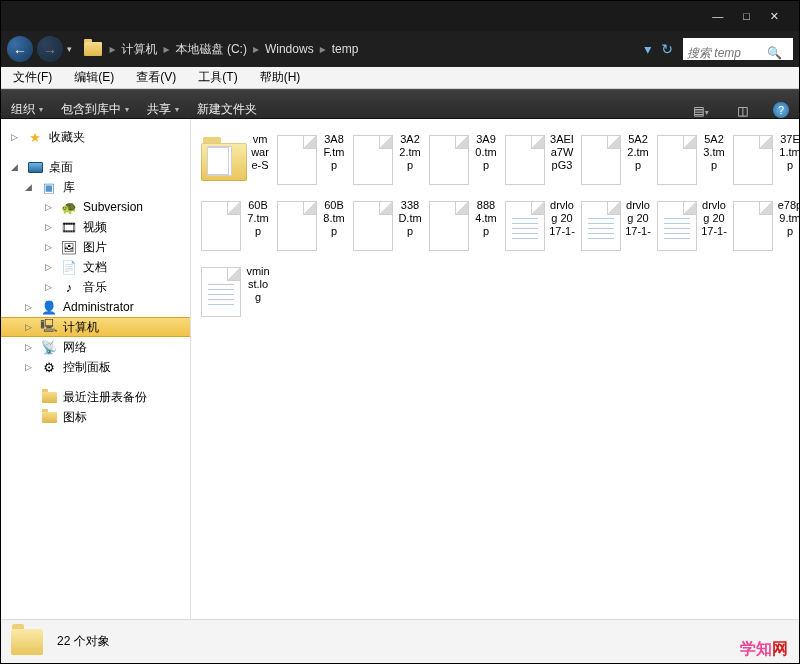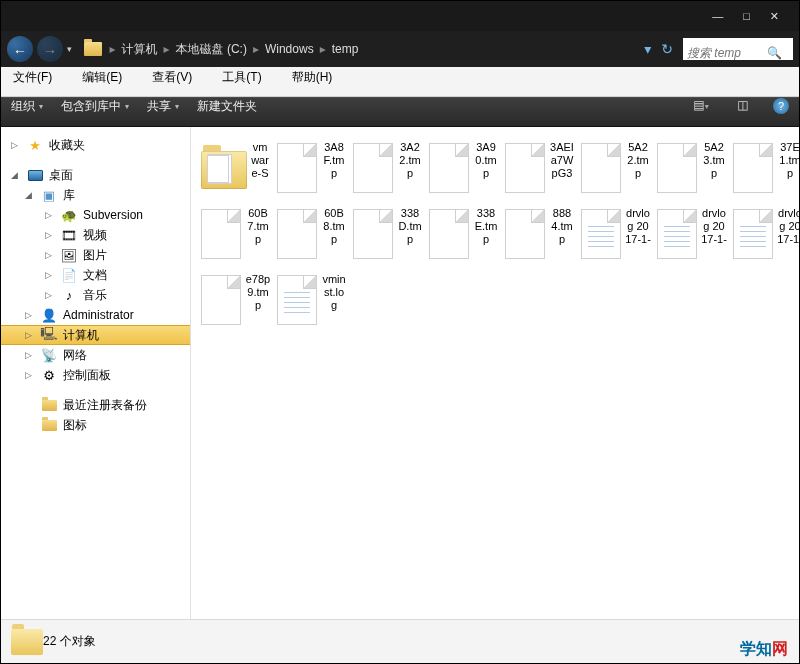--- a/index.html
+++ b/index.html
@@ -16,24 +16,24 @@
 .folder-mini::before { content: ""; position: absolute; top: -3px; left: 0; width: 8px; height: 3px; background: #e8c96f; border-radius: 1px 1px 0 0; }
 .crumbs { display: flex; align-items: center; gap: 6px; color: #ddd; font-size: 12px; flex: 1; }
 .crumbs .sep { color: #888; }
 .crumbs .seg { cursor: default; }
 .nav-right { display: flex; align-items: center; gap: 10px; margin-left: 6px; }
 .refresh-ic { color: #6fb7e6; font-size: 14px; cursor: default; }
 .search { display: flex; align-items: flex-end; background: #fff; height: 22px; width: 110px; padding: 0 4px; }
 .search input { border: none; outline: none; font-size: 12px; width: 80px; font-style: italic; color: #666; background: transparent; }
 .search .mag { color: #3a6ea5; font-size: 12px; }
 
-.menubar { height: 30px; background: #f4f4f4; border-bottom: 1px solid #d0d0d0; display: flex; align-items: flex-start; padding: 0 6px; gap: 18px; font-size: 12px; }
+.menubar { height: 22px; background: #f4f4f4; border-bottom: 1px solid #d0d0d0; display: flex; align-items: center; padding: 0 6px; gap: 10px; font-size: 12px; }
 .menubar .mitm { padding: 2px 6px; cursor: default; }
 
-.toolbar { height: 30px; background: linear-gradient(#3d3d3d, #2a2a2a); border-top: 1px solid #4a4a4a; border-bottom: 1px solid #111; display: flex; align-items: flex-start; padding: 0 10px; gap: 18px; color: #eee; font-size: 12px; }
+.toolbar { height: 30px; background: linear-gradient(#3d3d3d, #2a2a2a); border-top: 1px solid #4a4a4a; border-bottom: 1px solid #111; display: flex; align-items: flex-end; padding: 0 10px; gap: 18px; color: #eee; font-size: 12px; }
 .toolbar .titm { display: flex; align-items: center; gap: 4px; cursor: default; }
 .toolbar .dd { font-size: 8px; opacity: .7; }
 .toolbar .spacer { flex: 1; }
 .toolbar .ticon { width: 24px; text-align: center; cursor: default; opacity: .85; }
 .helpq { width: 16px; height: 16px; border-radius: 50%; background: radial-gradient(#6fb7e6, #2a6aa0); color: #fff; font-size: 11px; display: flex; align-items: center; justify-content: center; }
 
 .body { flex: 1; display: flex; min-height: 0; background: #fff; }
 .sidebar { width: 190px; background: #fff; border-right: 1px solid #e0e0e0; padding: 8px 0; font-size: 12px; overflow: hidden; }
 .tree-row { display: flex; align-items: center; height: 20px; padding-left: 10px; gap: 6px; cursor: default; white-space: nowrap; }
 .tree-row.sel { background: linear-gradient(#f8da7a, #f0c24a); border: 1px solid #d9a326; border-left: none; border-right: none; }
@@ -54,26 +54,26 @@
 .item { display: flex; flex-direction: row; align-items: flex-start; gap: 4px; cursor: default; }
 .item .thumb { width: 44px; height: 54px; }
 .item .lbl { font-size: 11px; text-align: center; word-break: break-all; line-height: 1.2; max-height: 40px; overflow: hidden; }
 .folder-lg { width: 46px; height: 38px; margin-top: 10px; background: linear-gradient(#fae9a8, #e9c65b); border-radius: 2px; position: relative; box-shadow: inset 0 0 0 1px rgba(0,0,0,.12); }
 .folder-lg::before { content: ""; position: absolute; top: -6px; left: 2px; width: 18px; height: 6px; background: #efd07a; border-radius: 2px 2px 0 0; }
 .folder-lg::after { content: ""; position: absolute; left: 6px; top: 4px; width: 20px; height: 26px; background: #fff; border: 1px solid #d0d0d0; box-shadow: 2px 0 0 #fff, 2px 0 0 1px #d0d0d0; }
 .doc { width: 40px; height: 50px; background: #fff; border: 1px solid #cfcfcf; position: relative; margin: 2px auto 0; }
 .doc::after { content: ""; position: absolute; top: 0; right: 0; width: 12px; height: 12px; background: linear-gradient(135deg, #fff 48%, #d8d8d8 50%); border-left: 1px solid #cfcfcf; border-bottom: 1px solid #cfcfcf; }
 .doc.lines::before { content: ""; position: absolute; left: 6px; right: 6px; top: 16px; height: 24px; background: repeating-linear-gradient(#b8cbe4 0 1px, transparent 1px 5px); }
 
-.status { height: 44px; border-top: 1px solid #d9d9d9; background: #f4f4f4; display: flex; align-items: center; padding: 0 10px; font-size: 12px; }
+.status { height: 44px; border-top: 1px solid #d9d9d9; background: #f4f4f4; display: flex; align-items: center; padding: 0 10px; gap: 14px; font-size: 12px; }
 .status .folder-lg2 { width: 32px; height: 26px; background: linear-gradient(#fae9a8, #e9c65b); border-radius: 2px; position: relative; }
 .status .folder-lg2::before { content: ""; position: absolute; top: -5px; left: 1px; width: 12px; height: 5px; background: #efd07a; border-radius: 2px 2px 0 0; }
 
 .watermark { position: absolute; right: 12px; bottom: 4px; font-size: 16px; font-weight: bold; }
-.watermark .g { color: #0369a1; } .watermark .r { color: #d02020; }
+.watermark .g { color: #ec4899; } .watermark .r { color: #d02020; }
 </style>
 </head>
 <body>
 
 <div class="window">
 
   <div class="titlebar">
     <span class="wc">—</span>
     <span class="wc">□</span>
     <span class="wc">✕</span>
@@ -279,26 +279,20 @@
           <div class="item">
             <div class="thumb">
               <div class="doc"></div>
             </div>
             <div class="lbl">338D.tmp</div>
           </div>
           <div class="item">
             <div class="thumb">
               <div class="doc"></div>
             </div>
-            <div class="lbl">338E.tmp</div>
-          </div>
-          <div class="item">
-            <div class="thumb">
-              <div class="doc"></div>
-            </div>
             <div class="lbl">8884.tmp</div>
           </div>
           <div class="item">
             <div class="thumb">
               <div class="doc lines"></div>
             </div>
             <div class="lbl">drvlog 2017-1-22.log</div>
           </div>
           <div class="item">
             <div class="thumb">

